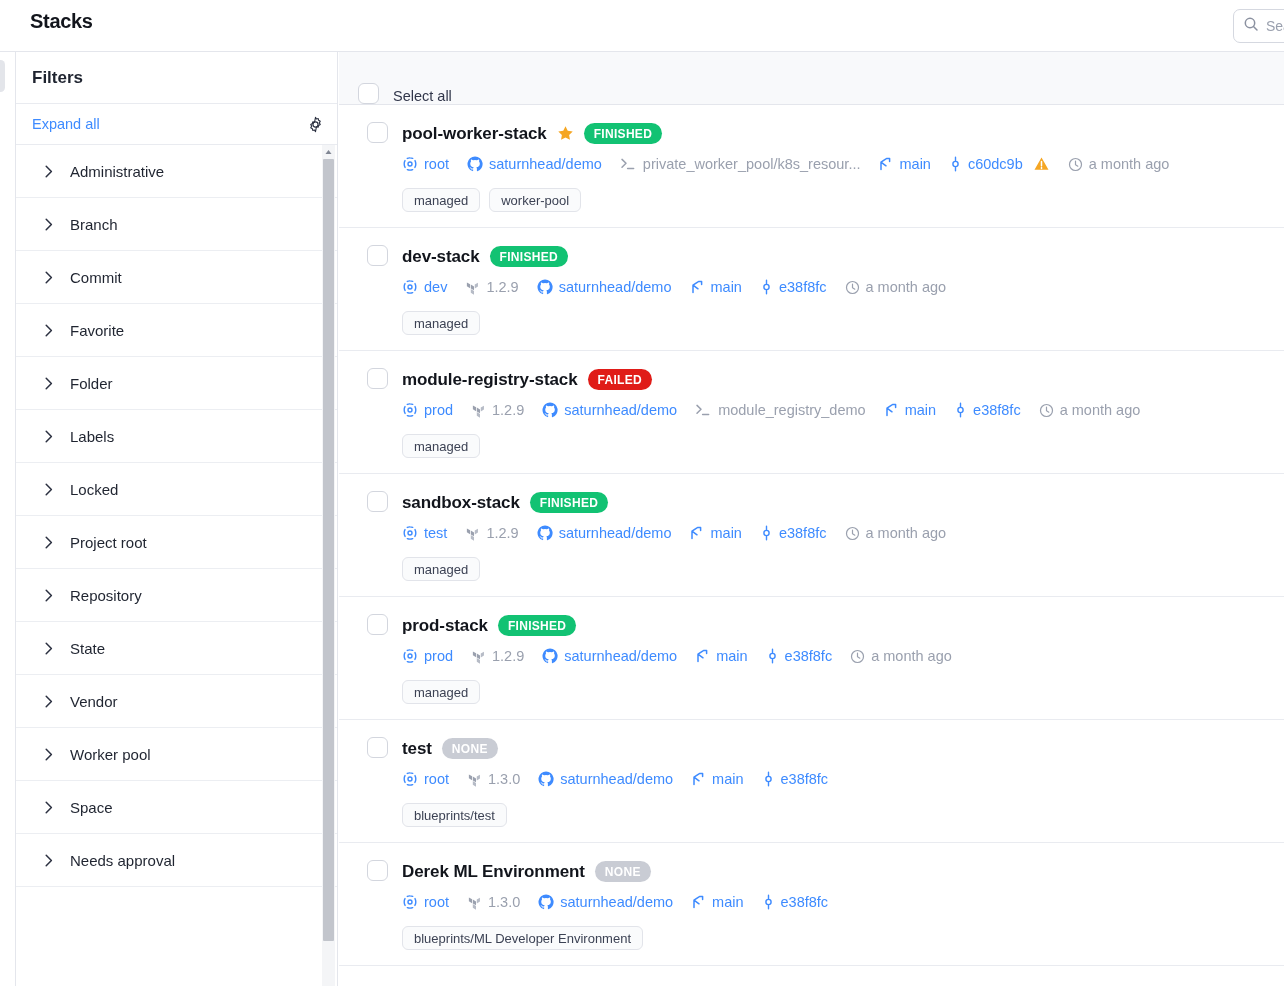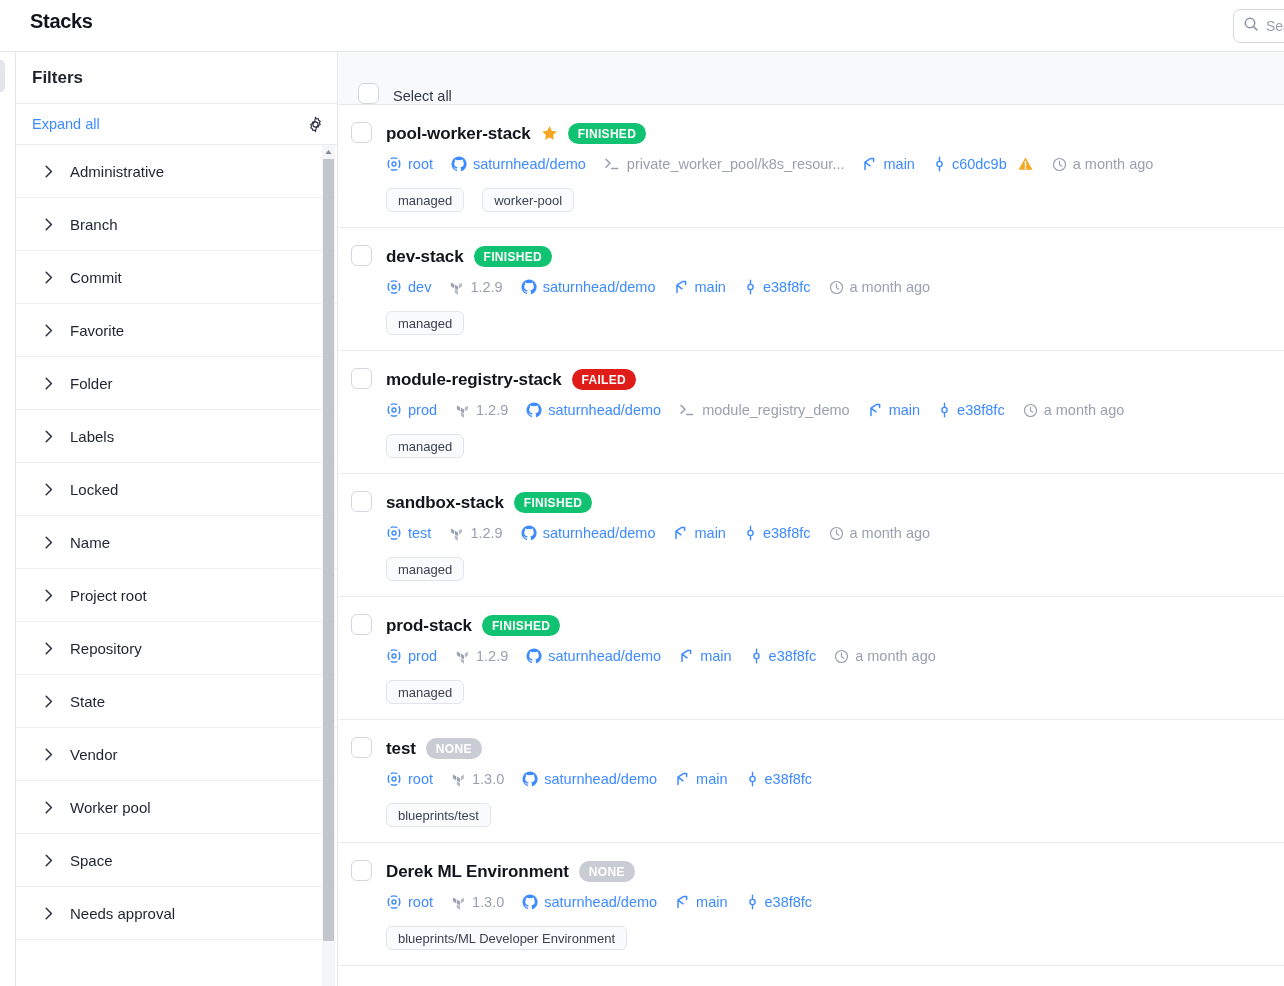--- a/index.html
+++ b/index.html
@@ -111,21 +111,21 @@
   .selectall-label { font-size: 14.5px; color: #31364a; }
 
   .cbox {
     width: 21px; height: 21px; flex: none;
     border: 1.6px solid #d3d6de; border-radius: 6px; background: #fff;
     cursor: pointer;
   }
 
   .stack-row {
     display: flex; gap: 14px;
-    padding: 17px 19px 15px 12px;
+    padding: 17px 19px 15px 28px;
     border-bottom: 1px solid #e9ebf0;
     background: #fff;
   }
   .stack-body { flex: 1 1 auto; min-width: 0; }
 
   .stack-title-line {
     display: flex; align-items: center; gap: 10px;
     height: 23px;
   }
   .stack-name {
@@ -150,21 +150,21 @@
     display: inline-flex; align-items: center; gap: 6px;
     font-size: 14.5px; white-space: nowrap; margin-right: 18px;
   }
   .meta:last-child { margin-right: 0; }
   .meta.link   { color: #3e8bff; cursor: pointer; }
   .meta.muted  { color: #9aa0ae; }
   .meta svg, .meta .ic { display: block; flex: none; }
 
   .tficon { width: 15px; height: 15px; display:block; }
 
-  .chip-line { margin-top: 12px; display: flex; gap: 18px; flex-wrap: wrap; }
+  .chip-line { margin-top: 12px; display: flex; gap: 9px; flex-wrap: wrap; }
   .chip {
     display: inline-flex; align-items: center;
     height: 24px; padding: 0 11px;
     border: 1px solid #e2e4ea; border-radius: 6px;
     background: #fafbfc;
     font-size: 13px; color: #3c4254;
     cursor: pointer;
   }
 </style>
 </head>
@@ -258,28 +258,20 @@
 
   <div class="filter-row">
     <span>
       <svg class="chev" viewBox="0 0 8 13" fill="none">
         <path d="M1.2 1.2L6.4 6.5 1.2 11.8" stroke="#2b3040" stroke-width="1.5" stroke-linecap="round" stroke-linejoin="round"></path>
       </svg>
     </span>
     <span>Locked</span>
   </div>
 
-  <div class="filter-row">
-    <span>
-      <svg class="chev" viewBox="0 0 8 13" fill="none">
-        <path d="M1.2 1.2L6.4 6.5 1.2 11.8" stroke="#2b3040" stroke-width="1.5" stroke-linecap="round" stroke-linejoin="round"></path>
-      </svg>
-    </span>
-    <span>Name</span>
-  </div>
 
   <div class="filter-row">
     <span>
       <svg class="chev" viewBox="0 0 8 13" fill="none">
         <path d="M1.2 1.2L6.4 6.5 1.2 11.8" stroke="#2b3040" stroke-width="1.5" stroke-linecap="round" stroke-linejoin="round"></path>
       </svg>
     </span>
     <span>Project root</span>
   </div>
 

